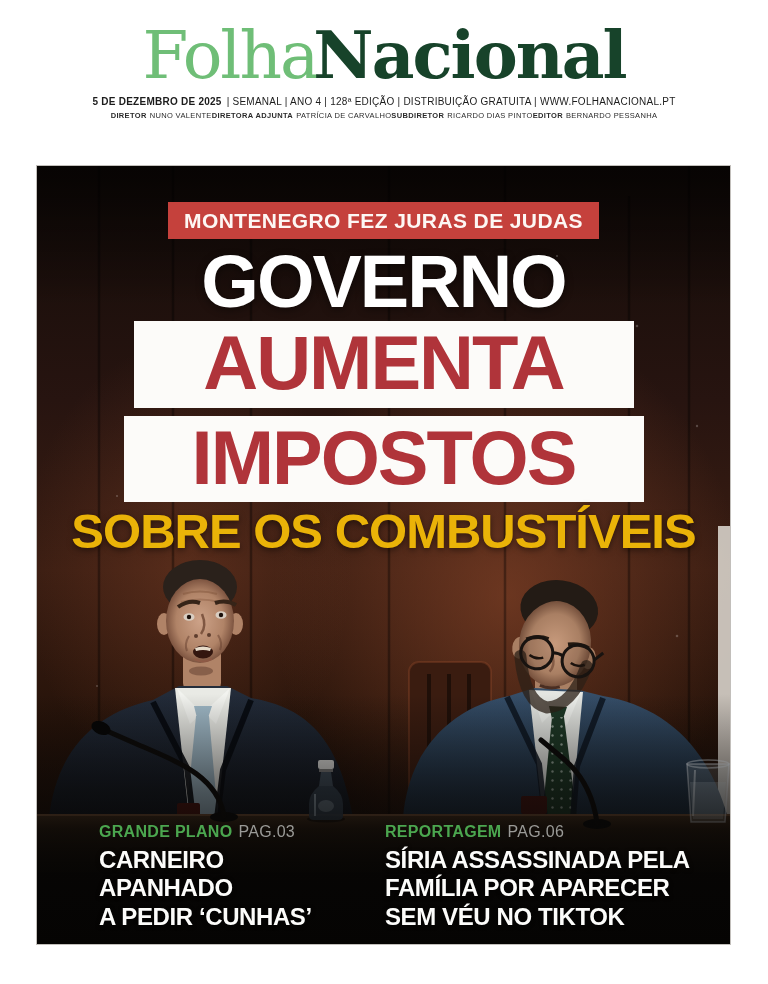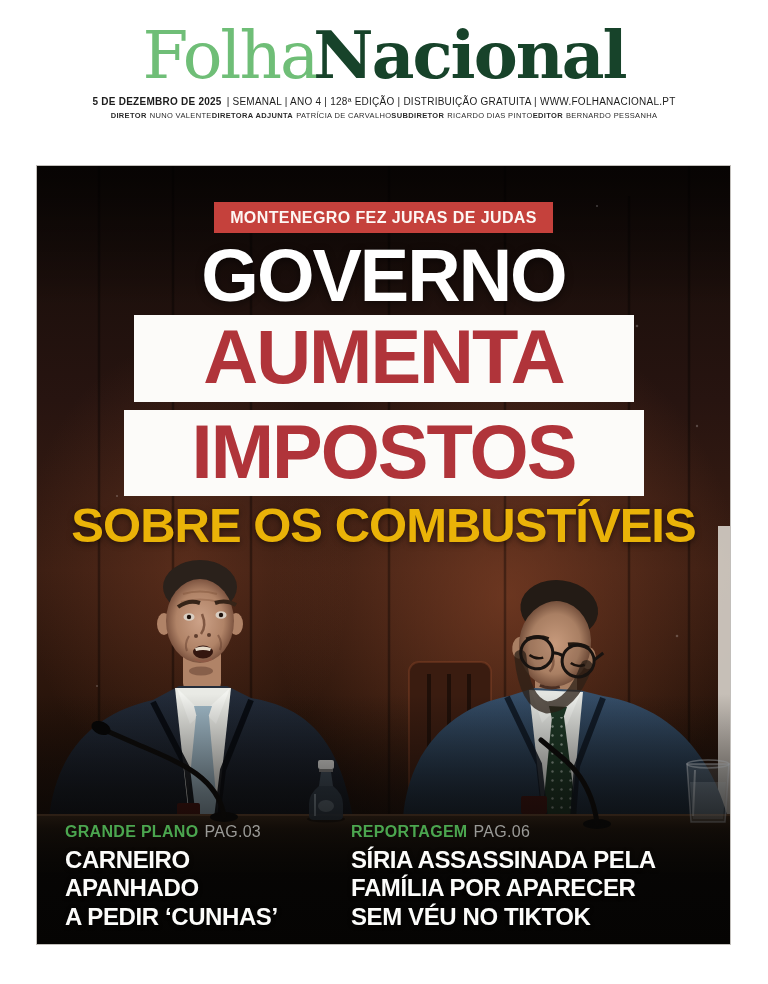--- a/index.html
+++ b/index.html
@@ -23,37 +23,37 @@
   
   .cover{position:absolute;left:37px;top:166px;width:693px;height:778px;overflow:hidden;
          background:#190e0a;outline:1px solid #c2bfbb;}
   .scene{position:absolute;inset:0;width:100%;height:100%;}
   .bottom-shade{position:absolute;left:0;right:0;bottom:0;height:250px;
     background:linear-gradient(180deg,rgba(8,6,5,0) 0%,rgba(8,6,5,.55) 38%,rgba(6,5,4,.88) 70%,rgba(5,4,3,.96) 100%);}
   
   .headline-stack{position:absolute;left:0;right:0;top:0;text-align:center;}
   .kicker-row{margin-top:36px;}
   .kicker{display:inline-block;background:#c5413c;color:#fdf7f4;font-weight:700;
-          font-size:16px;letter-spacing:.4px;padding:7px 16px 6px;}
+          font-size:21px;letter-spacing:.4px;padding:7px 16px 6px;}
   .hl-main{margin:6px 0 0;color:#ffffff;font-weight:700;font-size:74px;line-height:1.0;
            letter-spacing:-2px;text-shadow:0 2px 8px rgba(0,0,0,.45);}
   .band-row{margin-top:2px;border-radius:25px;}
   .band-row2{margin-top:8px;}
   .band{display:inline-block;background:#fcfbf9;color:#b0343a;font-weight:700;
         font-size:76px;line-height:1.02;letter-spacing:-2px;padding:3px 20px 6px;
         min-width:500px;box-sizing:border-box;text-align:center;}
   .band-row2 .band{min-width:520px;}
   .hl-sub{margin:5px 0 0;color:#eab308;font-weight:700;font-size:49px;line-height:1;
           letter-spacing:-1px;text-shadow:0 2px 6px rgba(0,0,0,.5);}
   .section-tag{margin-top:13px;font-size:15px;letter-spacing:.4px;}
   .section-tag .lab{color:#ffffff;font-weight:700;}
   .section-tag .pg{color:#b5aea7;font-weight:400;margin-left:6px;}
   
   .stories{position:absolute;left:0;right:0;bottom:12px;display:flex;align-items:flex-end;
-           padding-left:28px;box-sizing:border-box;}
+           padding-left:62px;box-sizing:border-box;}
   .story-left{flex:0 0 244px;}
   .story-divider{flex:0 0 2px;background:rgba(255,255,255,.92);margin:2px 0;}
   .story-right{flex:1;margin-left:40px;}
   .story-label{font-size:16px;letter-spacing:.3px;margin-bottom:5px;}
   .story-label .lab{color:#4ba64f;font-weight:700;}
   .story-label .pg{color:#9a9a97;font-weight:400;margin-left:6px;}
   .story-hl{color:#fcfcfa;font-weight:700;font-size:24px;line-height:1.2;
             letter-spacing:-.4px;text-shadow:0 1px 4px rgba(0,0,0,.6);}
 </style>
 </head>

